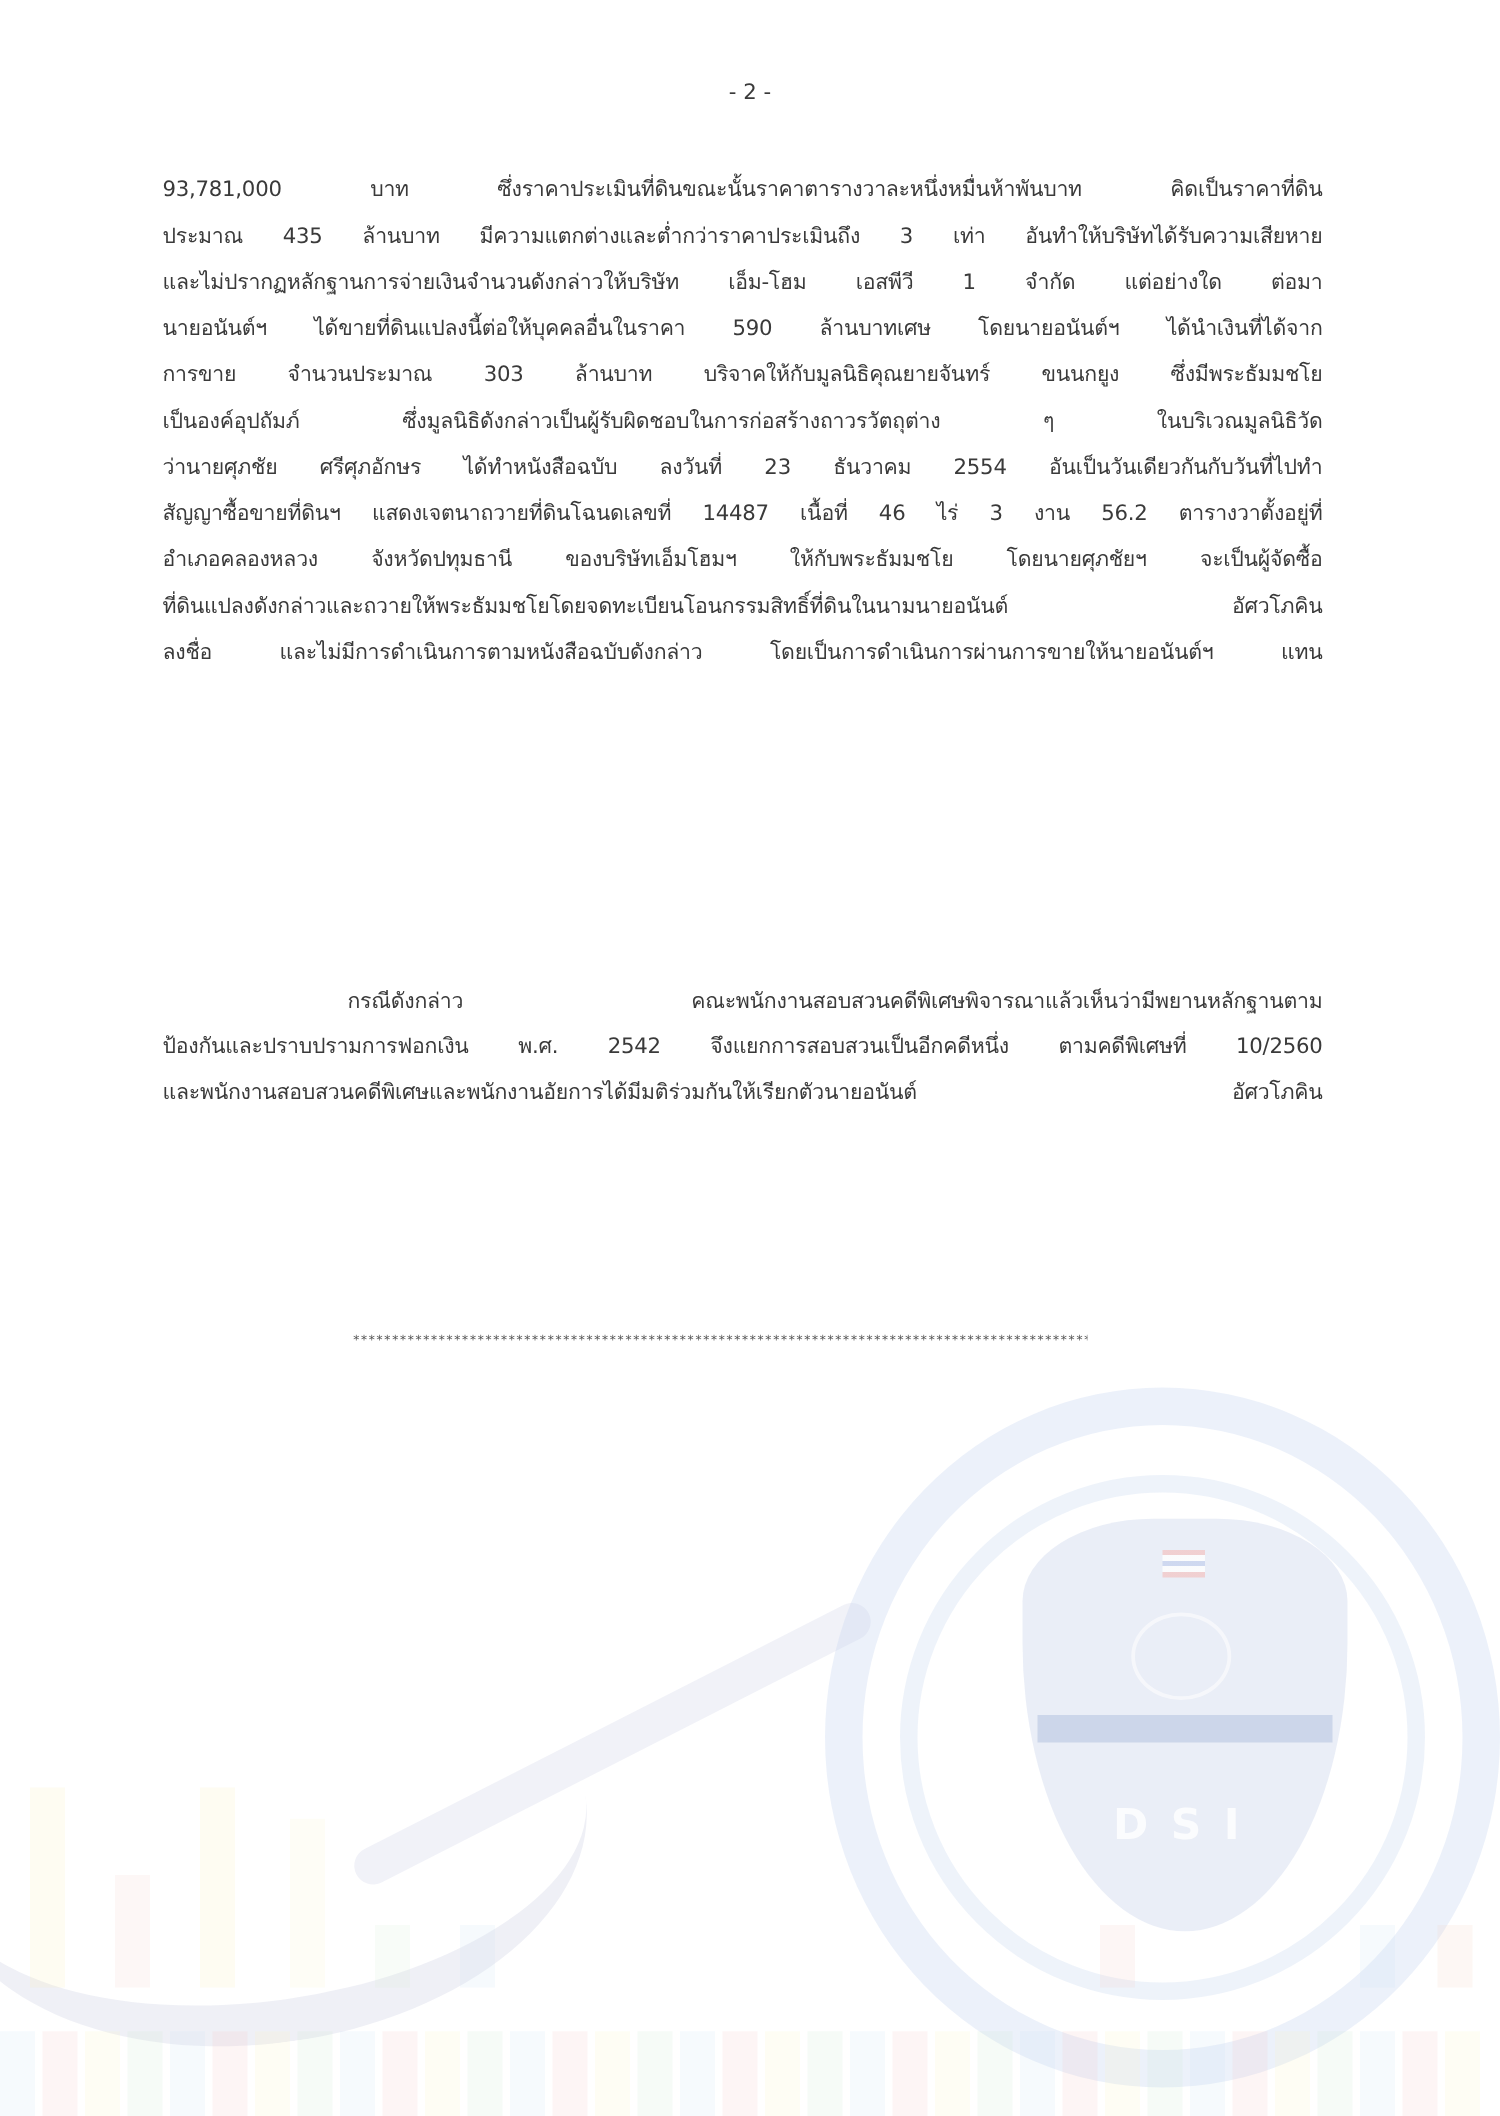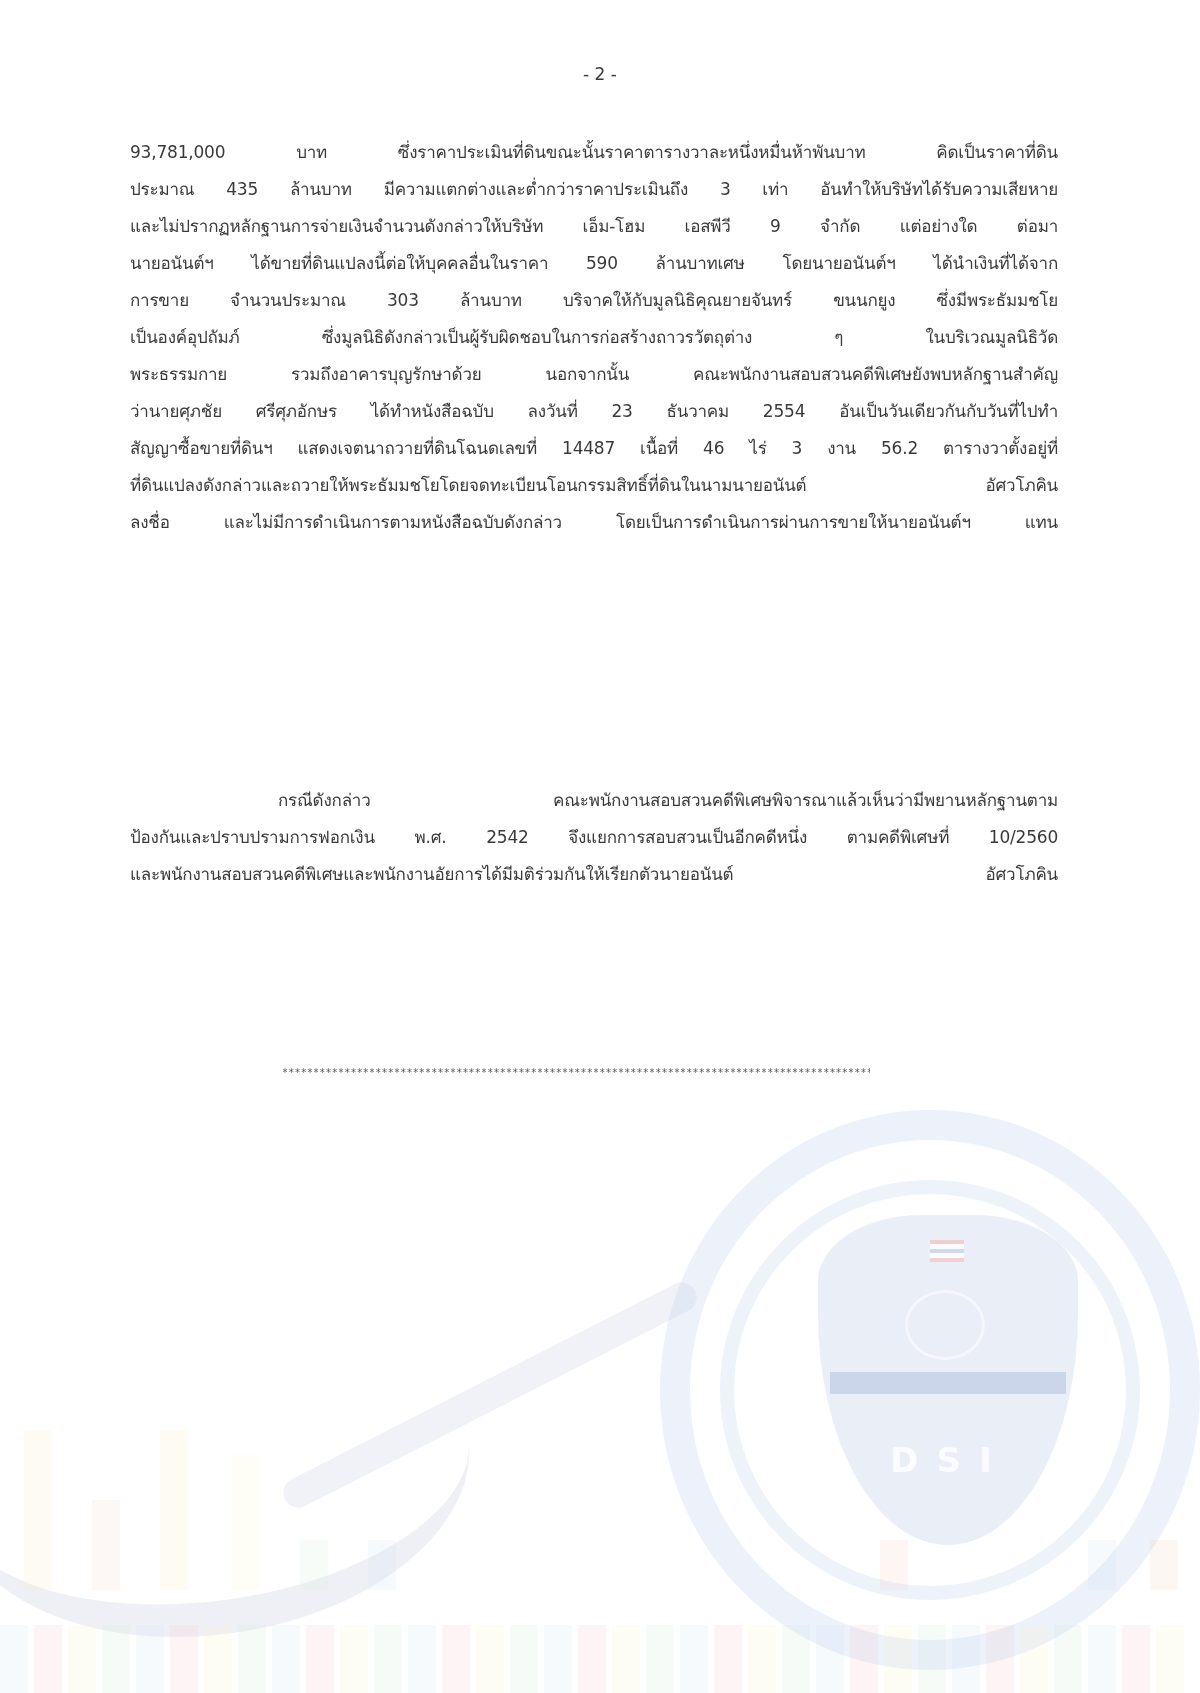--- a/index.html
+++ b/index.html
@@ -236,27 +236,27 @@
   </div>
 </div>
 
 <div class="page">
 
   <div class="page-number">- 2 -</div>
 
   <div class="paragraph p1">
     <div class="line">93,781,000 บาท ซึ่งราคาประเมินที่ดินขณะนั้นราคาตารางวาละหนึ่งหมื่นห้าพันบาท คิดเป็นราคาที่ดิน</div>
     <div class="line">ประมาณ 435 ล้านบาท มีความแตกต่างและต่ำกว่าราคาประเมินถึง 3 เท่า อันทำให้บริษัทได้รับความเสียหาย</div>
-    <div class="line">และไม่ปรากฏหลักฐานการจ่ายเงินจำนวนดังกล่าวให้บริษัท เอ็ม-โฮม เอสพีวี 9 จำกัด แต่อย่างใด ต่อมา</div>
+    <div class="line">และไม่ปรากฏหลักฐานการจ่ายเงินจำนวนดังกล่าวให้บริษัท เอ็ม-โฮม เอสพีวี 1 จำกัด แต่อย่างใด ต่อมา</div>
     <div class="line">นายอนันต์ฯ ได้ขายที่ดินแปลงนี้ต่อให้บุคคลอื่นในราคา 590 ล้านบาทเศษ โดยนายอนันต์ฯ ได้นำเงินที่ได้จาก</div>
     <div class="line">การขาย จำนวนประมาณ 303 ล้านบาท บริจาคให้กับมูลนิธิคุณยายจันทร์ ขนนกยูง ซึ่งมีพระธัมมชโย</div>
     <div class="line">เป็นองค์อุปถัมภ์ ซึ่งมูลนิธิดังกล่าวเป็นผู้รับผิดชอบในการก่อสร้างถาวรวัตถุต่าง ๆ ในบริเวณมูลนิธิวัด</div>
-    <div class="line">พระธรรมกาย รวมถึงอาคารบุญรักษาด้วย นอกจากนั้น คณะพนักงานสอบสวนคดีพิเศษยังพบหลักฐานสำคัญ</div>
     <div class="line">ว่านายศุภชัย ศรีศุภอักษร ได้ทำหนังสือฉบับ ลงวันที่ 23 ธันวาคม 2554 อันเป็นวันเดียวกันกับวันที่ไปทำ</div>
     <div class="line">สัญญาซื้อขายที่ดินฯ แสดงเจตนาถวายที่ดินโฉนดเลขที่ 14487 เนื้อที่ 46 ไร่ 3 งาน 56.2 ตารางวาตั้งอยู่ที่</div>
+    <div class="line">อำเภอคลองหลวง จังหวัดปทุมธานี ของบริษัทเอ็มโฮมฯ ให้กับพระธัมมชโย โดยนายศุภชัยฯ จะเป็นผู้จัดซื้อ</div>
     <div class="line">ที่ดินแปลงดังกล่าวและถวายให้พระธัมมชโยโดยจดทะเบียนโอนกรรมสิทธิ์ที่ดินในนามนายอนันต์ อัศวโภคิน</div>
     <div class="line">ลงชื่อ และไม่มีการดำเนินการตามหนังสือฉบับดังกล่าว โดยเป็นการดำเนินการผ่านการขายให้นายอนันต์ฯ แทน</div>
   </div>
 
   <div class="paragraph p2">
     <div class="line indent">กรณีดังกล่าว คณะพนักงานสอบสวนคดีพิเศษพิจารณาแล้วเห็นว่ามีพยานหลักฐานตาม</div>
     <div class="line">ป้องกันและปราบปรามการฟอกเงิน พ.ศ. 2542 จึงแยกการสอบสวนเป็นอีกคดีหนึ่ง ตามคดีพิเศษที่ 10/2560</div>
     <div class="line">และพนักงานสอบสวนคดีพิเศษและพนักงานอัยการได้มีมติร่วมกันให้เรียกตัวนายอนันต์ อัศวโภคิน</div>
   </div>
 

